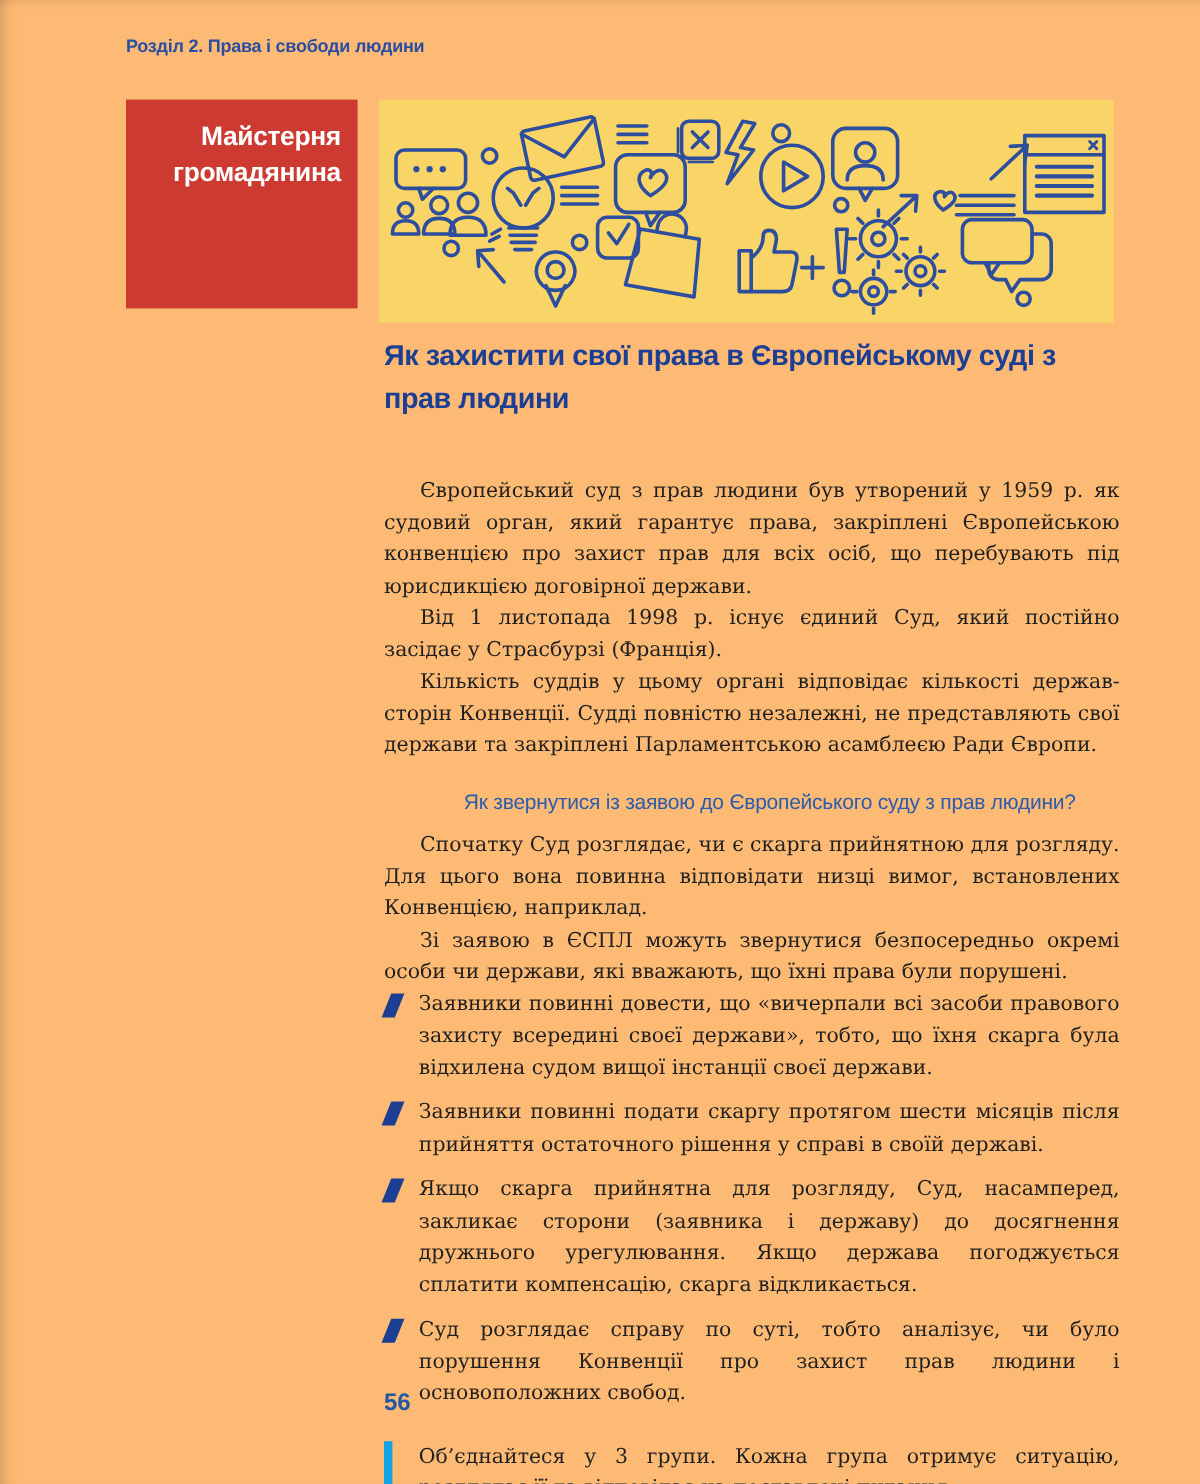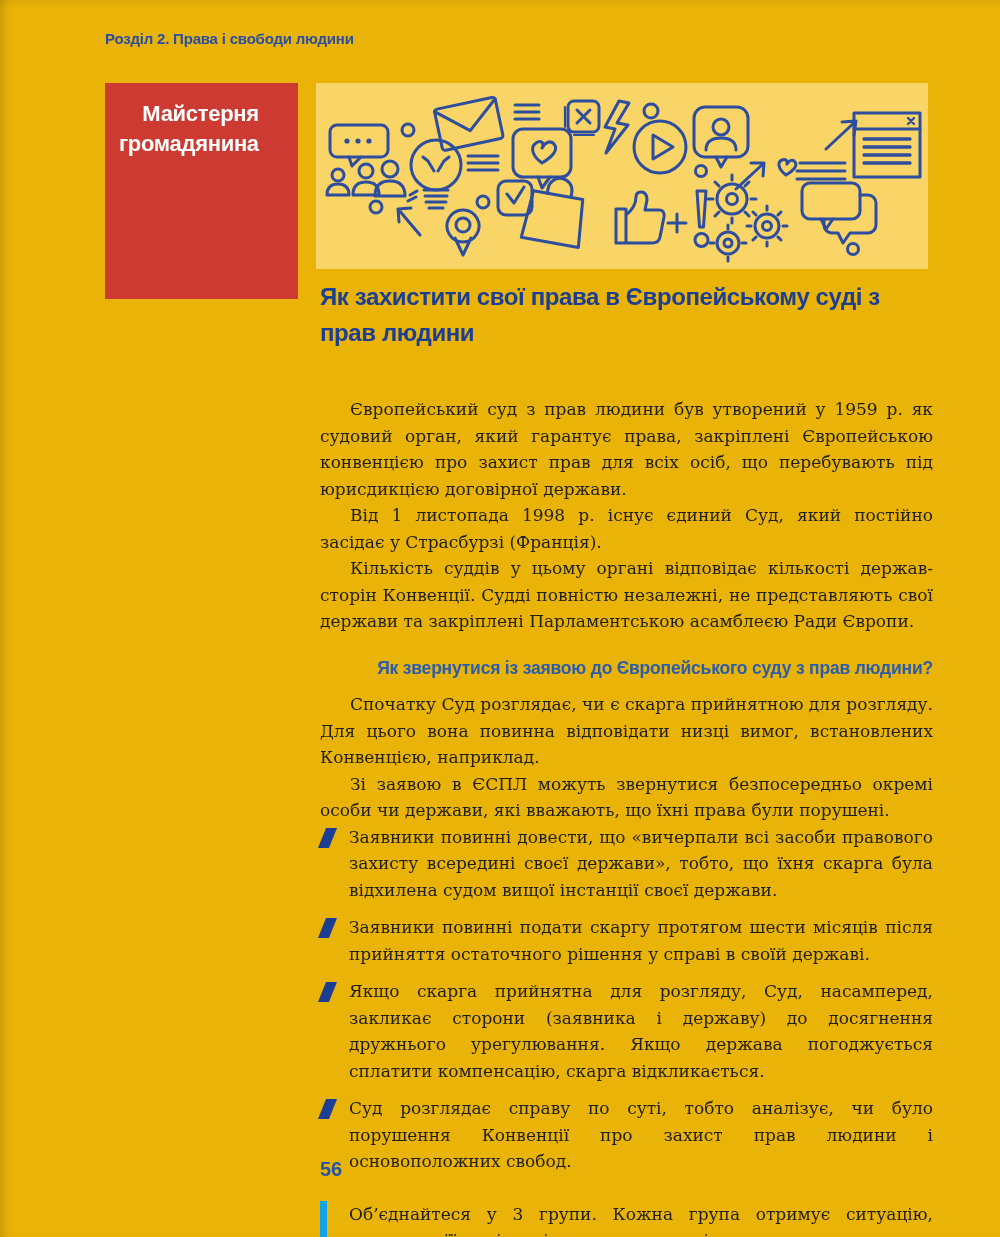--- a/index.html
+++ b/index.html
@@ -1,35 +1,35 @@
 <!DOCTYPE html>
 <html><head>
 <meta charset="utf-8">
 <style>
   html,body{margin:0;padding:0;background:#ffffff;}
   .page{
     position:relative;
     width:1000px;height:1237px;
-    background:#eab308;
+    background:#fdba74;
     font-family:"DejaVu Serif", serif;
     color:#1f1f1f;
     overflow:hidden;
     box-shadow:inset 12px 0 14px -12px rgba(0,0,0,.25), inset 0 10px 10px -10px rgba(0,0,0,.12);
   }
   .runhead{
     position:absolute;left:105px;top:30px;
     font-family:"Liberation Sans", sans-serif;
     font-weight:bold;font-size:15px;letter-spacing:-0.2px;
     color:#2b4ea2;
   }
   .redbox{
-    position:absolute;left:105px;top:83px;width:193px;height:216px;
+    position:absolute;left:105px;top:83px;width:193px;height:174px;
     background:#cc3a31;color:#ffffff;
     font-family:"Liberation Sans", sans-serif;font-weight:bold;
-    display:flex;flex-direction:row;justify-content:space-between;
+    display:flex;flex-direction:column;justify-content:space-between;
     box-sizing:border-box;padding:16px 14px 10px 14px;text-align:right;
   }
   .redbox .brand{font-size:22px;line-height:1.35;letter-spacing:-0.3px;}
   .redbox .section{font-size:26px;letter-spacing:-0.3px;}
   .banner{
     position:absolute;left:316px;top:83px;width:612px;height:186px;
     background:#f9d466;overflow:hidden;
   }
   .title{
     position:absolute;left:320px;top:279px;width:616px;
@@ -37,23 +37,23 @@
     font-size:24px;line-height:36px;letter-spacing:-0.4px;
     color:#1c3f94;
   }
   .content{
     position:absolute;left:320px;top:396px;width:613px;
     font-size:17px;line-height:26.5px;text-align:justify;
   }
   .content p{margin:0;text-indent:30px;}
   .subhead{
     margin:20px 0 10px 0;
-    font-family:"Liberation Sans", sans-serif;font-weight:bold;
+    font-family:"Liberation Sans", sans-serif;font-weight:normal;
     font-size:17.5px;color:#2b5dad;letter-spacing:-0.2px;
-    text-align:right;text-indent:30px;
+    text-align:center;text-indent:30px;
   }
   .bullets{margin-top:0;}
   .bullet{display:flex;align-items:flex-start;margin-bottom:11px;}
   .bullet .mark{
     flex:0 0 auto;width:11px;height:20px;margin:4px 16px 0 2px;
     background:#1c3f94;transform:skewX(-22deg);
   }
   .bullet .btext{flex:1;text-align:justify;}
   .tasks{margin-top:26px;}
   .task{display:flex;align-items:stretch;margin-bottom:17px;}

